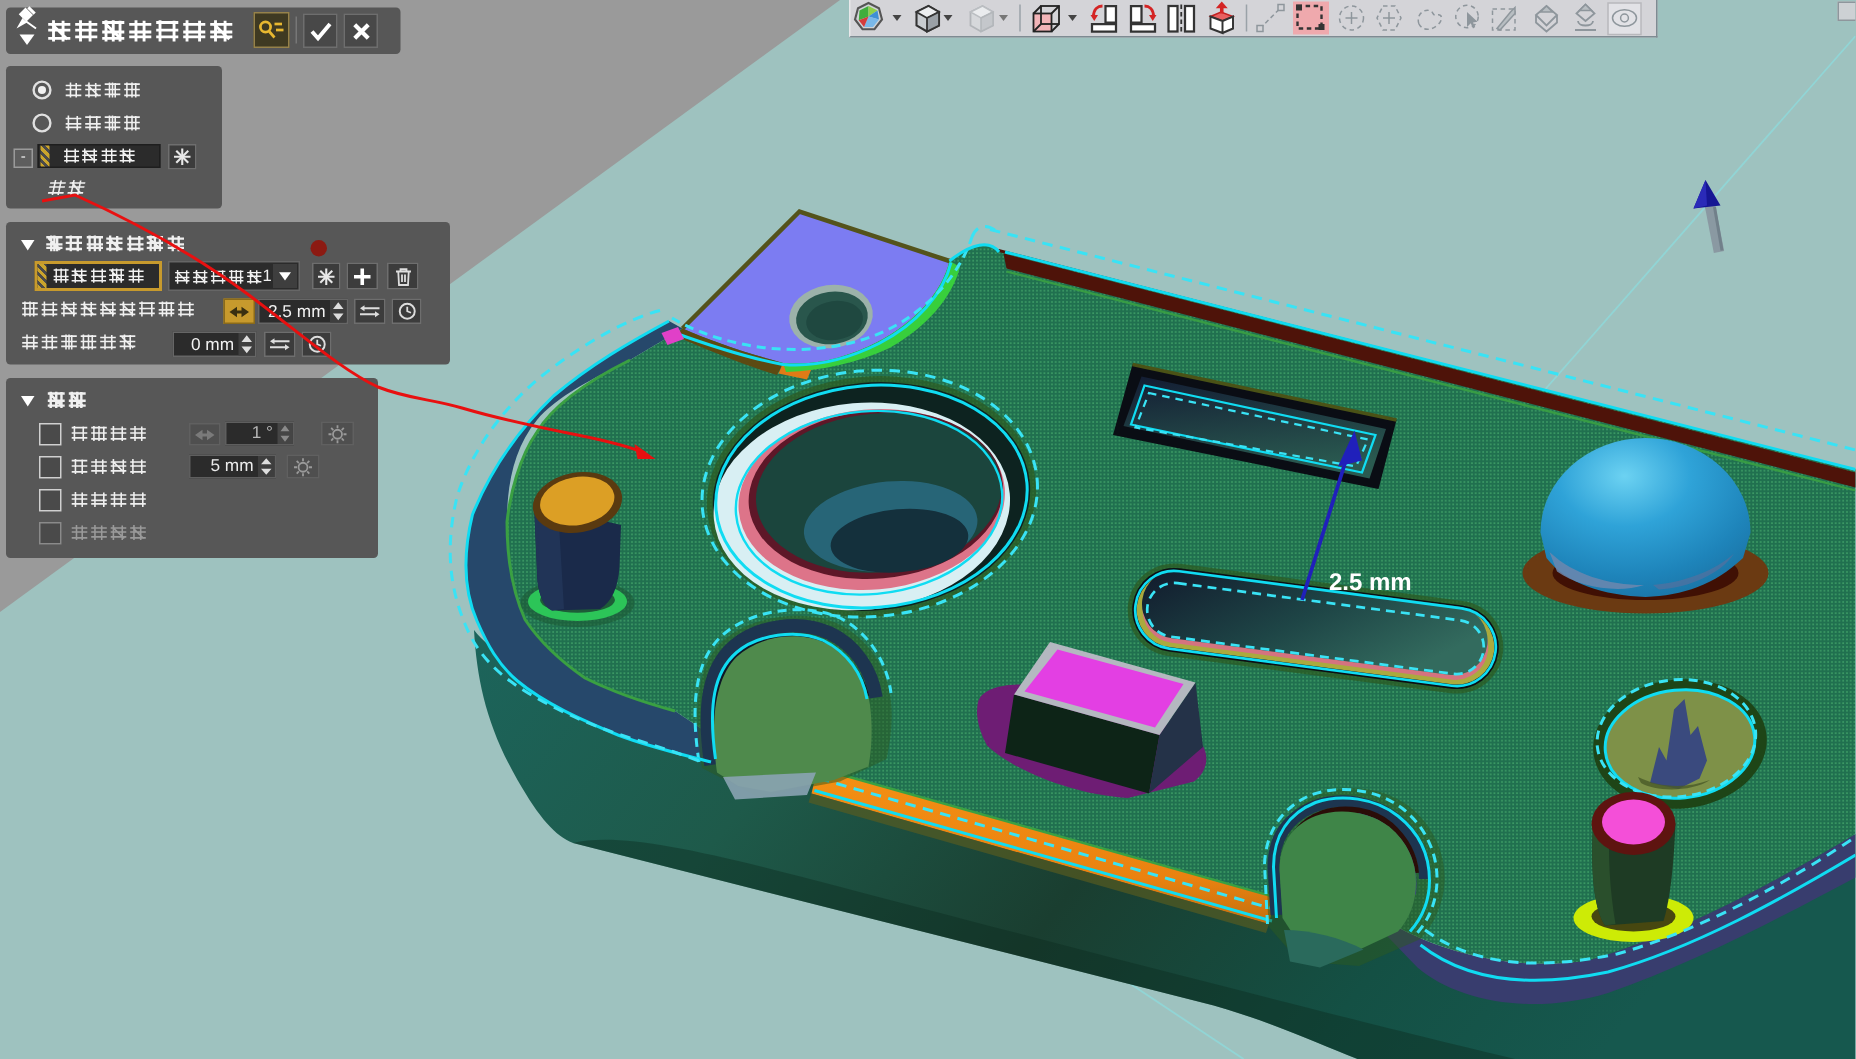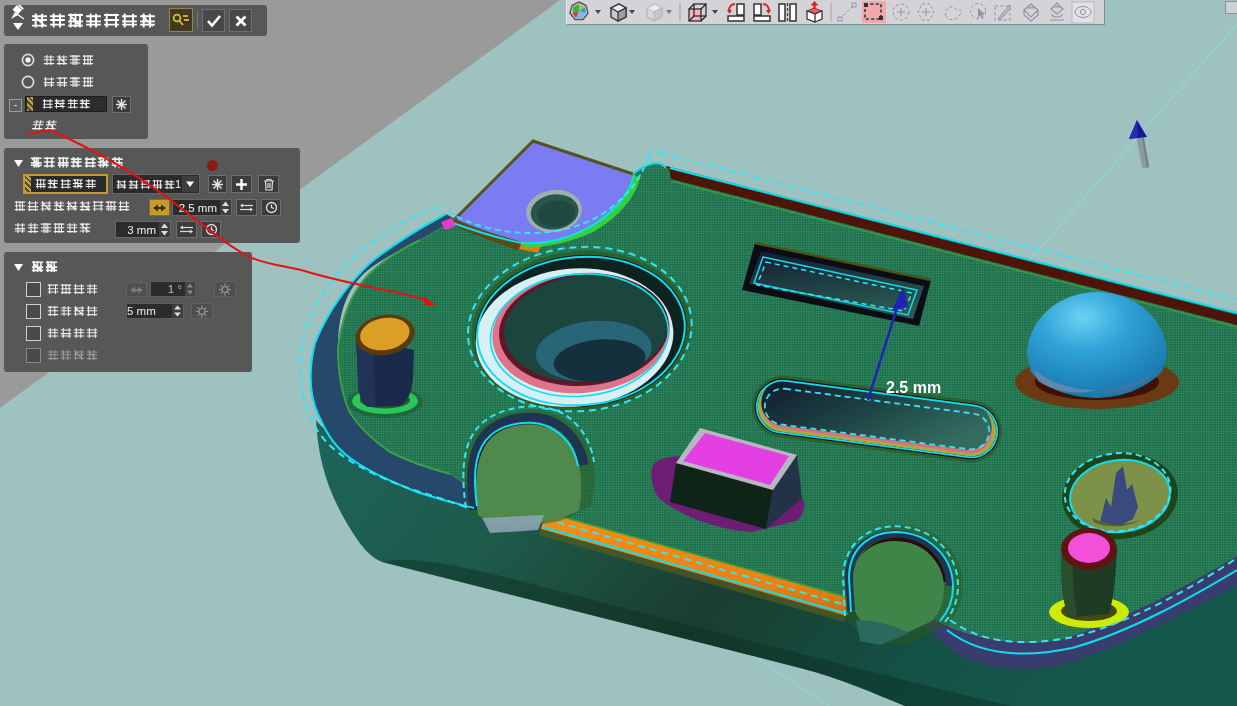--- a/index.html
+++ b/index.html
@@ -729,21 +729,21 @@
               <path d="M0.8 3H11.2M0.8 5.7H11.2M0.8 9.6H11.2M4 1V11M8.5 1.3V11" stroke="currentColor" stroke-width="1.05" fill="none"></path>
             </svg>
           </span>
           <span class="fg">
             <svg width="12" height="12" viewBox="0 0 12 12">
               <path d="M0.8 2.1H11.2M0.8 5.7H11.2M0.8 8.9H11.2M4 1V11M7.799999999999999 1.3V11M2.2 2.6L9.8 10" stroke="currentColor" stroke-width="1.05" fill="none"></path>
             </svg>
           </span>
         </span>
   <div class="inp" style="left:111px;top:73px;width:56px;height:17px;border:1px solid #666;justify-content:flex-end;">
-   <span class="lat" style="font-size:11.5px;margin-right:14px;">3 mm</span>
+   <span class="lat" style="font-size:11.5px;margin-right:14px;">0 mm</span>
    <div style="position:absolute;right:0;top:0;width:11px;height:15px;background:#3e3e3e;">
     <svg width="11" height="15">
               <path d="M2,6 L9,6 L5.5,1.5 Z M2,9 L9,9 L5.5,13.5 Z" fill="#ddd"></path>
             </svg>
    </div>
   </div>
   <div class="btn" style="left:172px;top:73px;width:21px;height:17px;background:#3c3c3c;">
    <svg width="15" height="11">
             <path d="M1,3.5 L4,1.5 L4,5.5 Z M14,7.5 L11,5.5 L11,9.5 Z" fill="#ddd"></path>
             <line x1="3" y1="3.5" x2="14" y2="3.5" stroke="#ddd" stroke-width="1.2"></line>
@@ -842,21 +842,21 @@
             <svg width="12" height="12" viewBox="0 0 12 12">
               <path d="M0.8 3H11.2M0.8 5.7H11.2M0.8 8.9H11.2M2.6 1V11M9.2 1.3V11M2.2 2.6L9.8 10" stroke="currentColor" stroke-width="1.05" fill="none"></path>
             </svg>
           </span>
           <span class="fg">
             <svg width="12" height="12" viewBox="0 0 12 12">
               <path d="M0.8 3H11.2M0.8 5.7H11.2M0.8 9.6H11.2M2.6 1V11M8.5 1.3V11" stroke="currentColor" stroke-width="1.05" fill="none"></path>
             </svg>
           </span>
         </span>
-  <div class="inp" style="left:122px;top:51px;width:58px;height:16px;border:1px solid #5e5e5e;justify-content:flex-start;">
+  <div class="inp" style="left:122px;top:51px;width:58px;height:16px;border:1px solid #5e5e5e;justify-content:flex-end;">
    <span class="lat" style="font-size:11.5px;margin-right:14px;color:#ececec;">5 mm</span>
    <div style="position:absolute;right:0;top:0;width:11px;height:14px;background:#3e3e3e;">
     <svg width="11" height="14">
               <path d="M2,5.5 L9,5.5 L5.5,1.5 Z M2,8.5 L9,8.5 L5.5,12.5 Z" fill="#ddd"></path>
             </svg>
    </div>
   </div>
   <div class="btn" style="left:187px;top:51px;width:22px;height:16px;background:#4f4f4f;border:1px solid #606060;">
    <svg width="14" height="13">
             <g stroke="#9a9a9a" stroke-width="1.2" fill="none">

